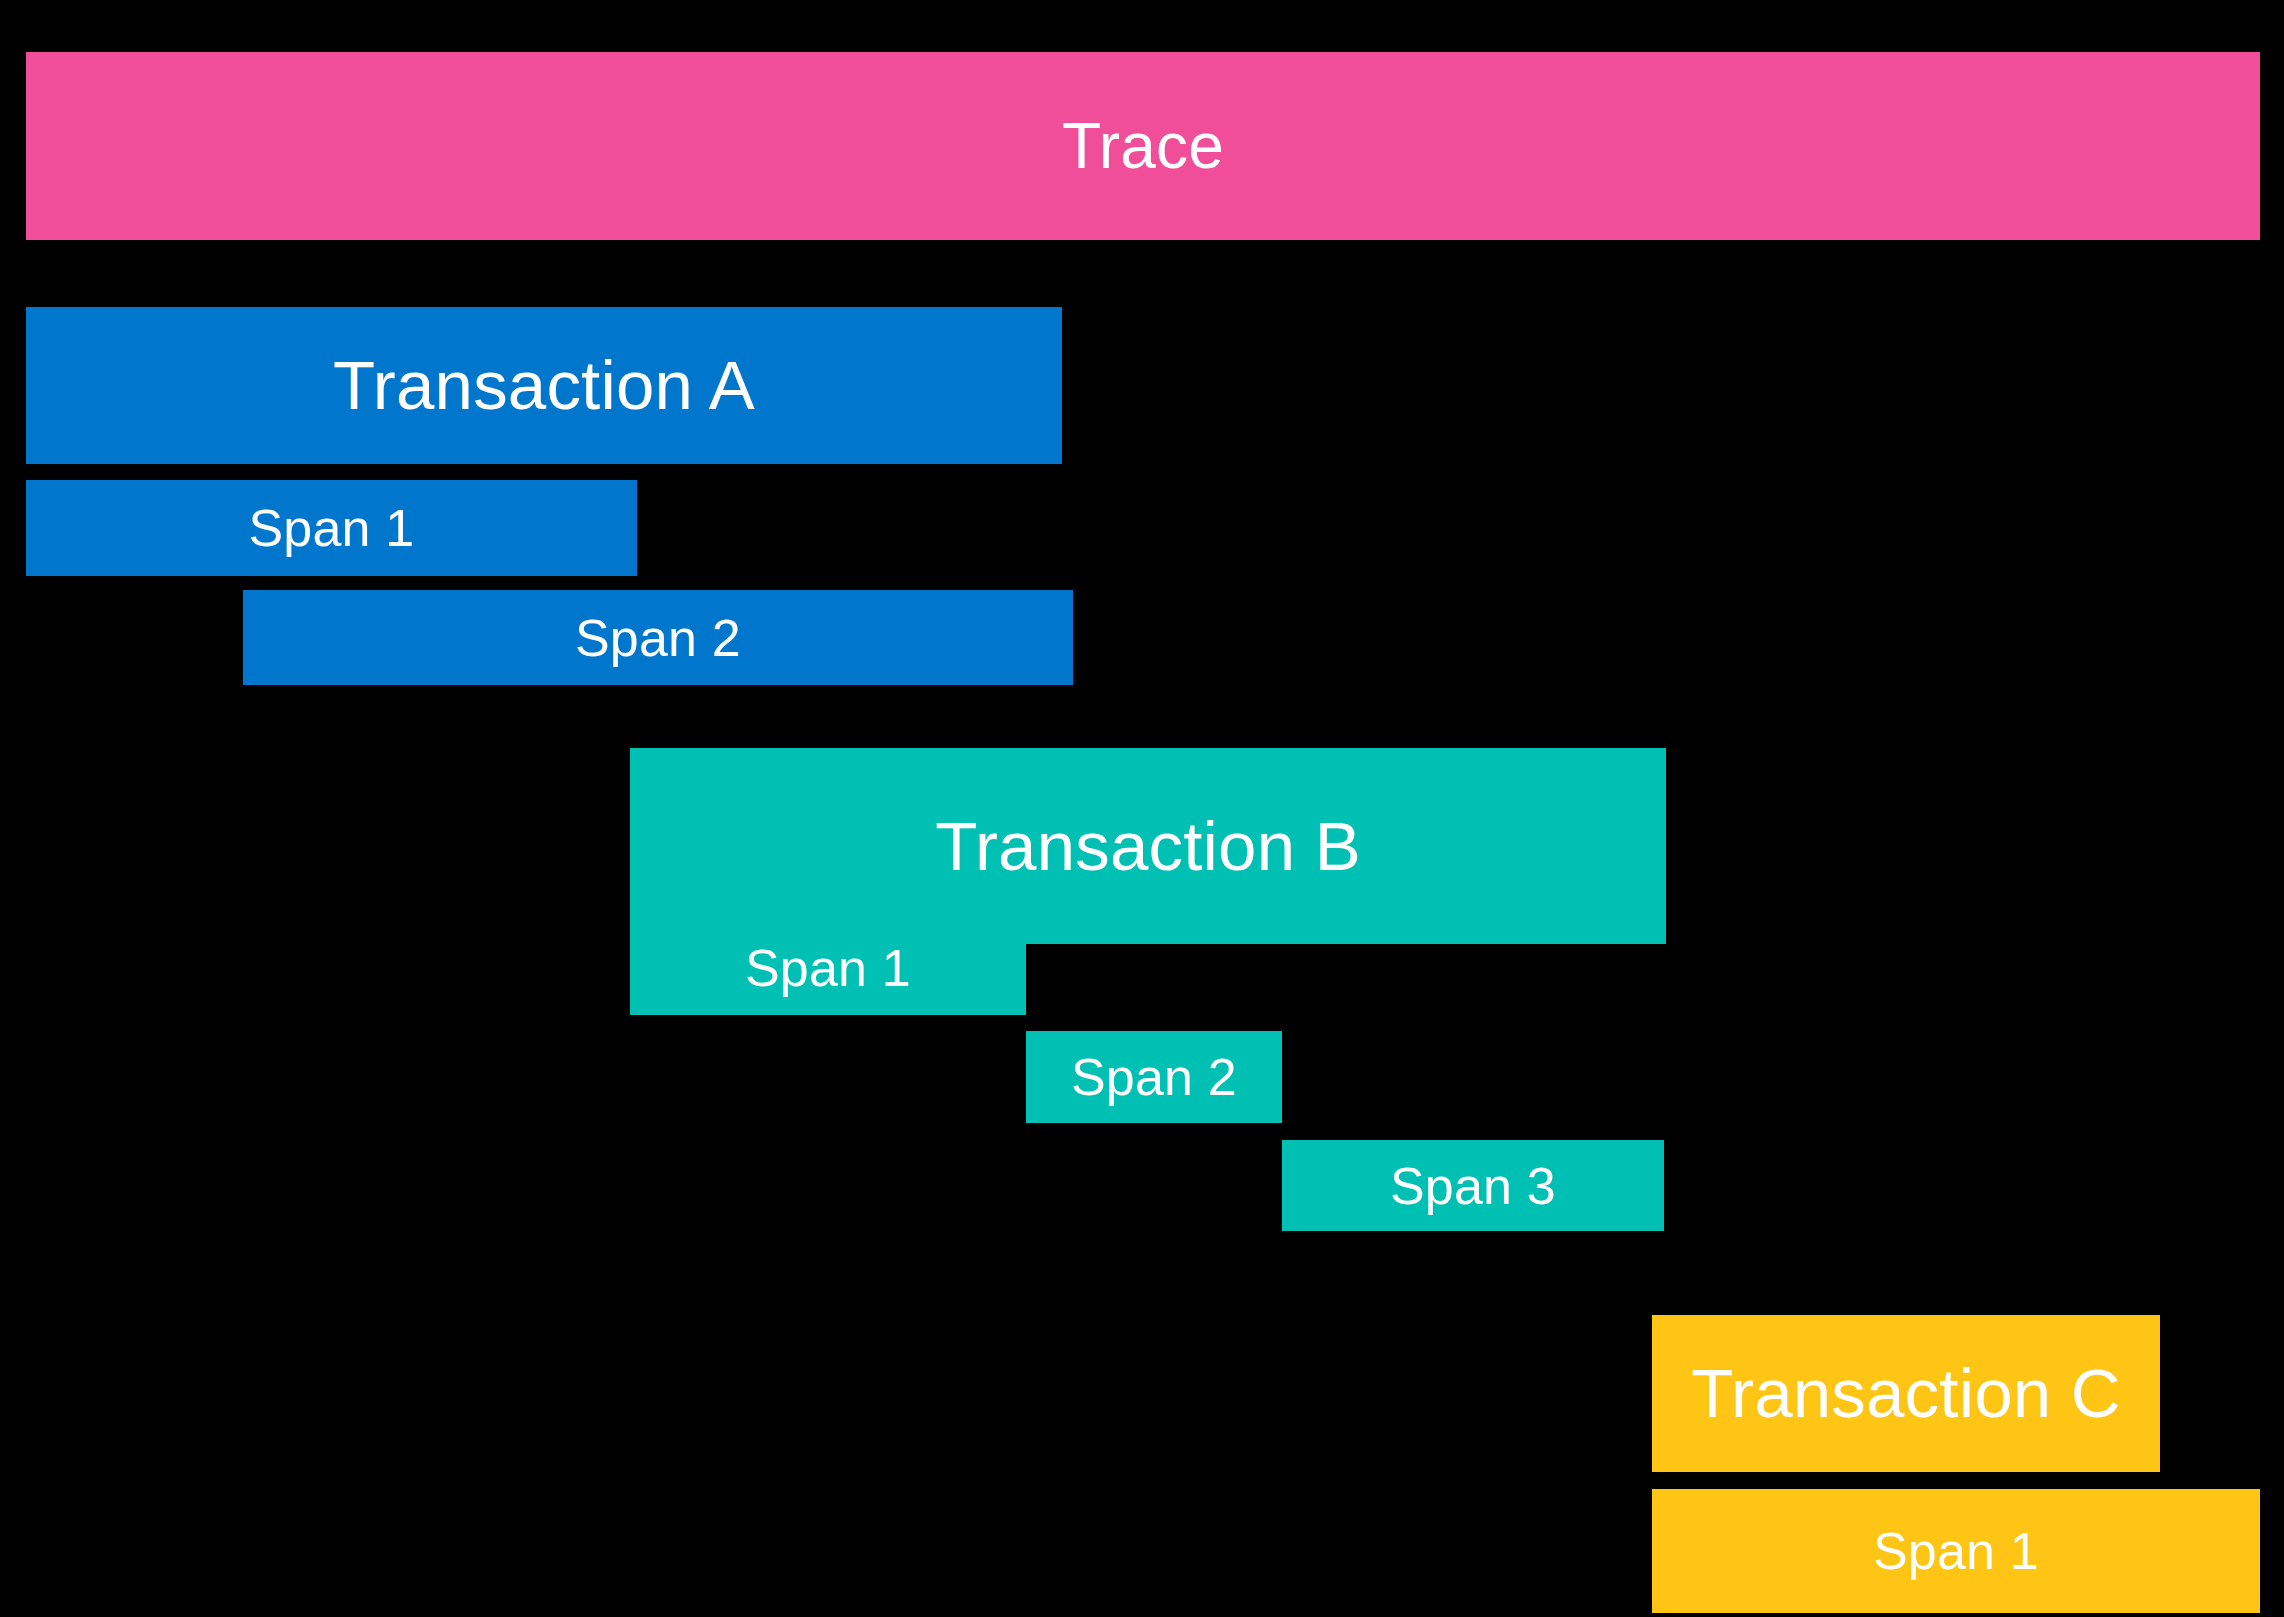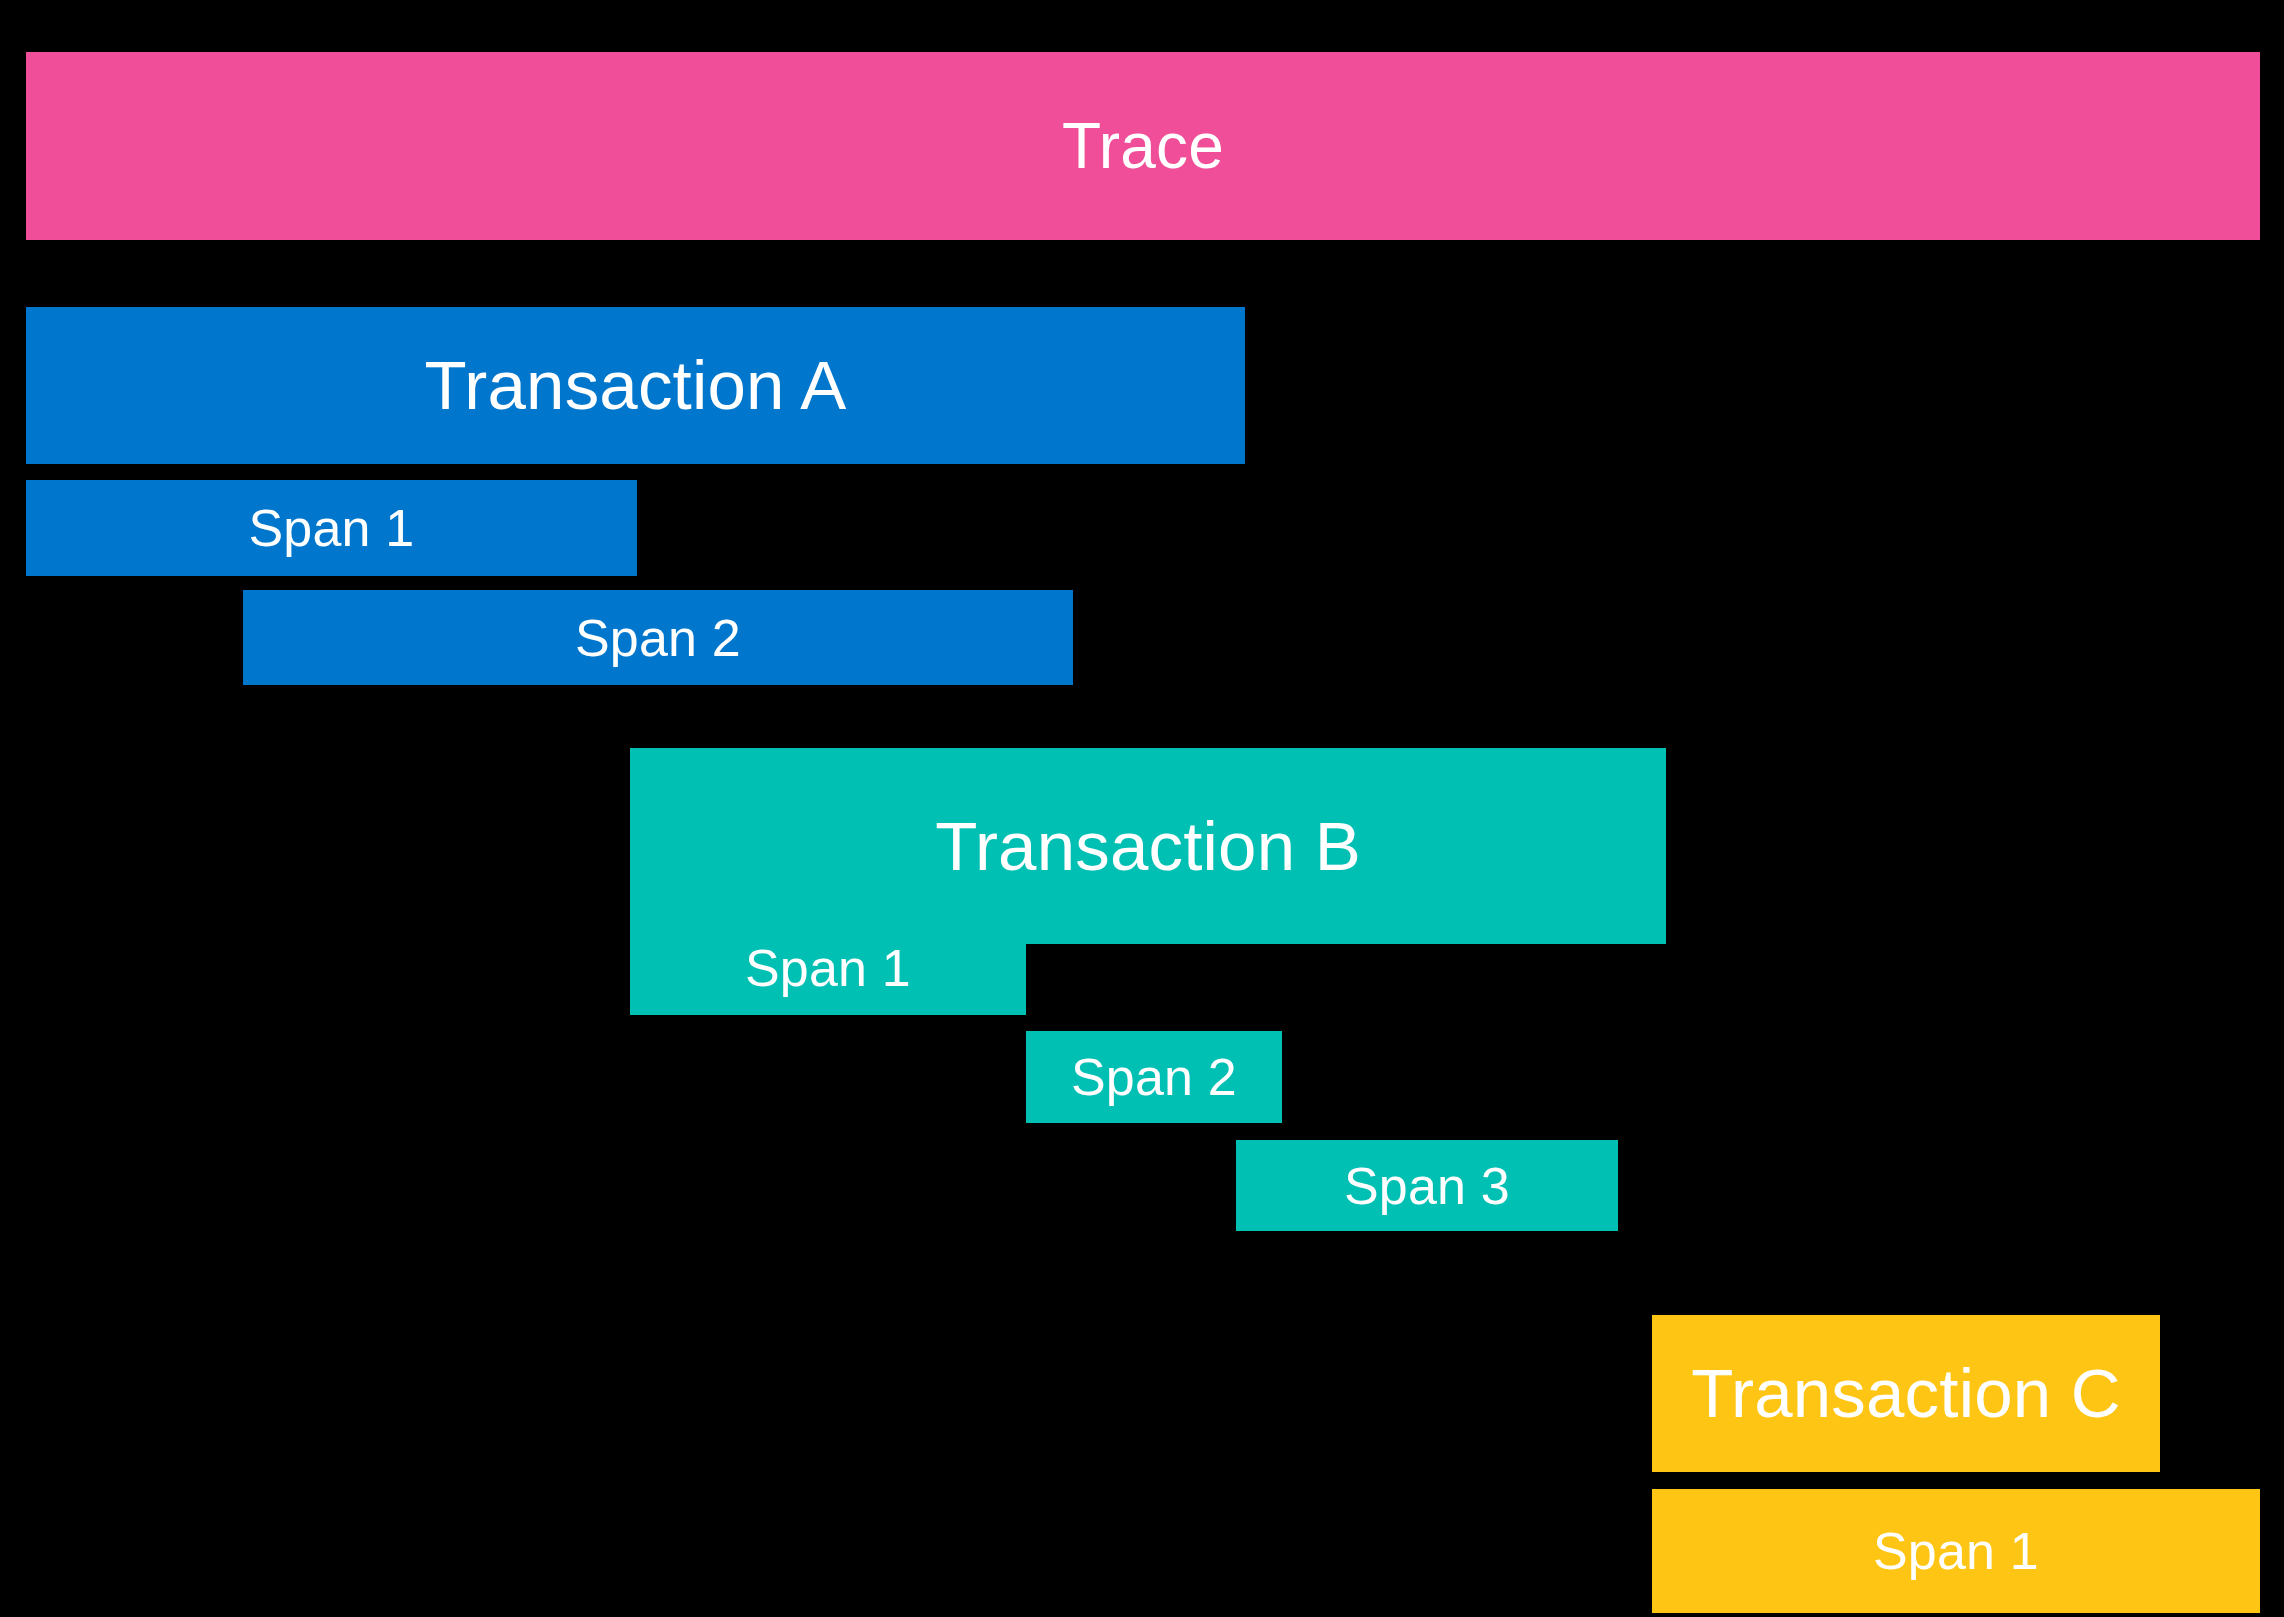--- a/index.html
+++ b/index.html
@@ -41,39 +41,39 @@
   .tier-transaction .bar-label { font-size: 69px; }
   .tier-span .bar-label        { font-size: 52px; }
 </style>
 </head>
 <body>
 
 <div id="diagram" style="width: 2284px; height: 1618px; background: rgb(0, 0, 0);">
     <div class="bar tier-trace" style="left: 26px; top: 52px; width: 2234px; height: 188px; background: rgb(240, 78, 152);">
       <span class="bar-label">Trace</span>
     </div>
-    <div class="bar tier-transaction" style="left: 26px; top: 307px; width: 1219px; height: 157px; background: rgb(0, 119, 204);">
+    <div class="bar tier-transaction" style="left: 26px; top: 307px; width: 1036px; height: 157px; background: rgb(0, 119, 204);">
       <span class="bar-label">Transaction A</span>
     </div>
     <div class="bar tier-span" style="left: 26px; top: 480px; width: 611px; height: 96px; background: rgb(0, 119, 204);">
       <span class="bar-label">Span 1</span>
     </div>
     <div class="bar tier-span" style="left: 243px; top: 590px; width: 830px; height: 95px; background: rgb(0, 119, 204);">
       <span class="bar-label">Span 2</span>
     </div>
     <div class="bar tier-transaction" style="left: 630px; top: 748px; width: 1036px; height: 196px; background: rgb(0, 191, 179);">
       <span class="bar-label">Transaction B</span>
     </div>
     <div class="bar tier-span" style="left: 630px; top: 921px; width: 396px; height: 94px; background: rgb(0, 191, 179);">
       <span class="bar-label">Span 1</span>
     </div>
     <div class="bar tier-span" style="left: 1026px; top: 1031px; width: 256px; height: 92px; background: rgb(0, 191, 179);">
       <span class="bar-label">Span 2</span>
     </div>
-    <div class="bar tier-span" style="left: 1236px; top: 1140px; width: 382px; height: 91px; background: rgb(0, 191, 179);">
+    <div class="bar tier-span" style="left: 1282px; top: 1140px; width: 382px; height: 91px; background: rgb(0, 191, 179);">
       <span class="bar-label">Span 3</span>
     </div>
     <div class="bar tier-transaction" style="left: 1652px; top: 1315px; width: 508px; height: 157px; background: rgb(254, 197, 20);">
       <span class="bar-label">Transaction C</span>
     </div>
     <div class="bar tier-span" style="left: 1652px; top: 1489px; width: 608px; height: 124px; background: rgb(254, 197, 20);">
       <span class="bar-label">Span 1</span>
     </div>
   </div>
 

